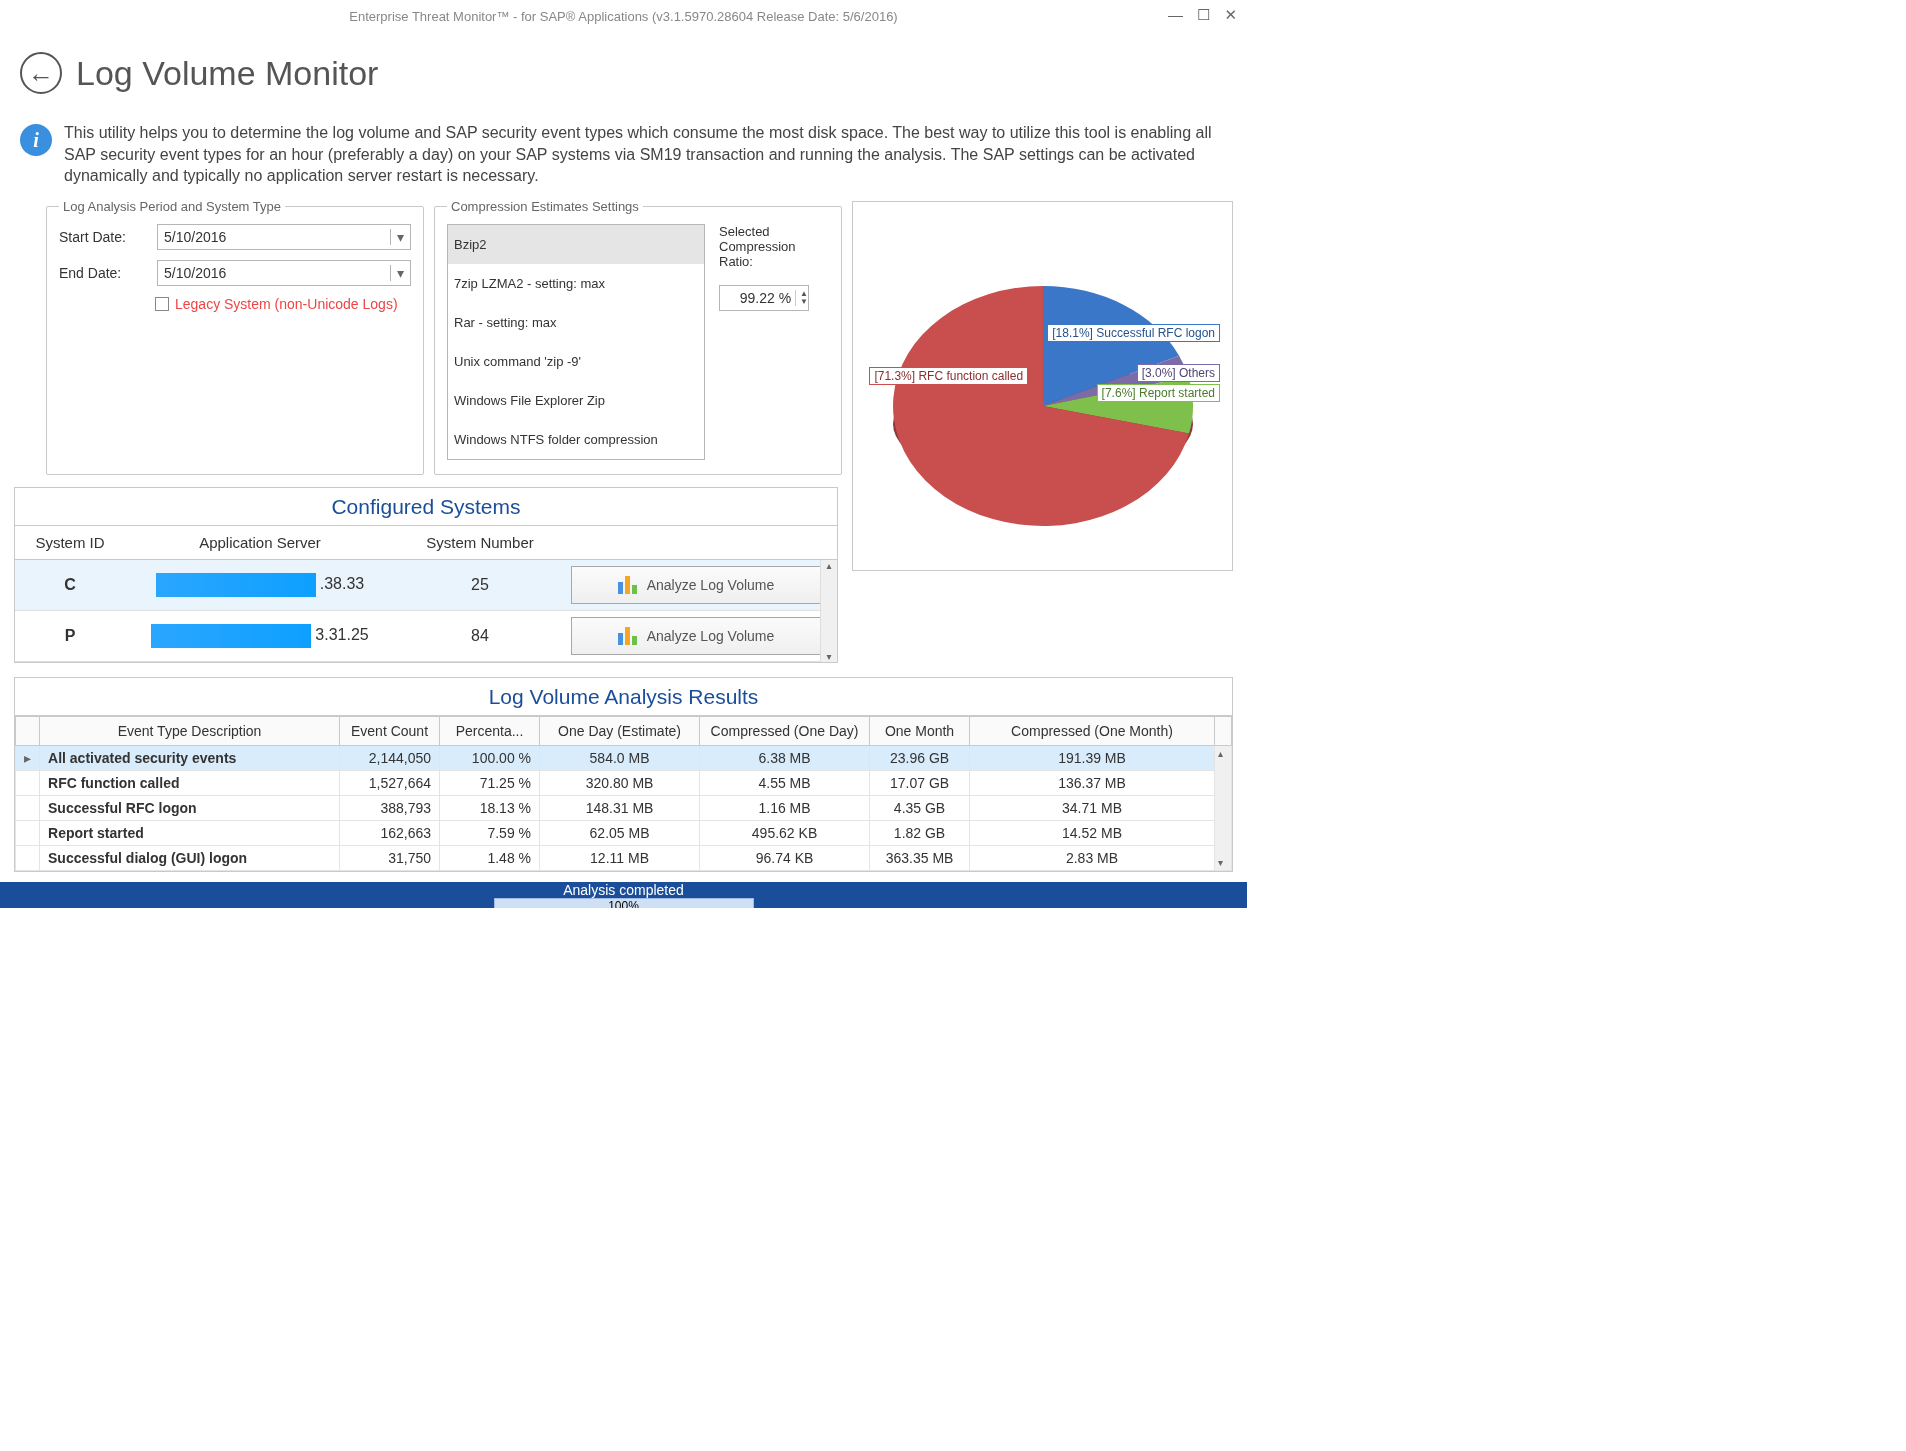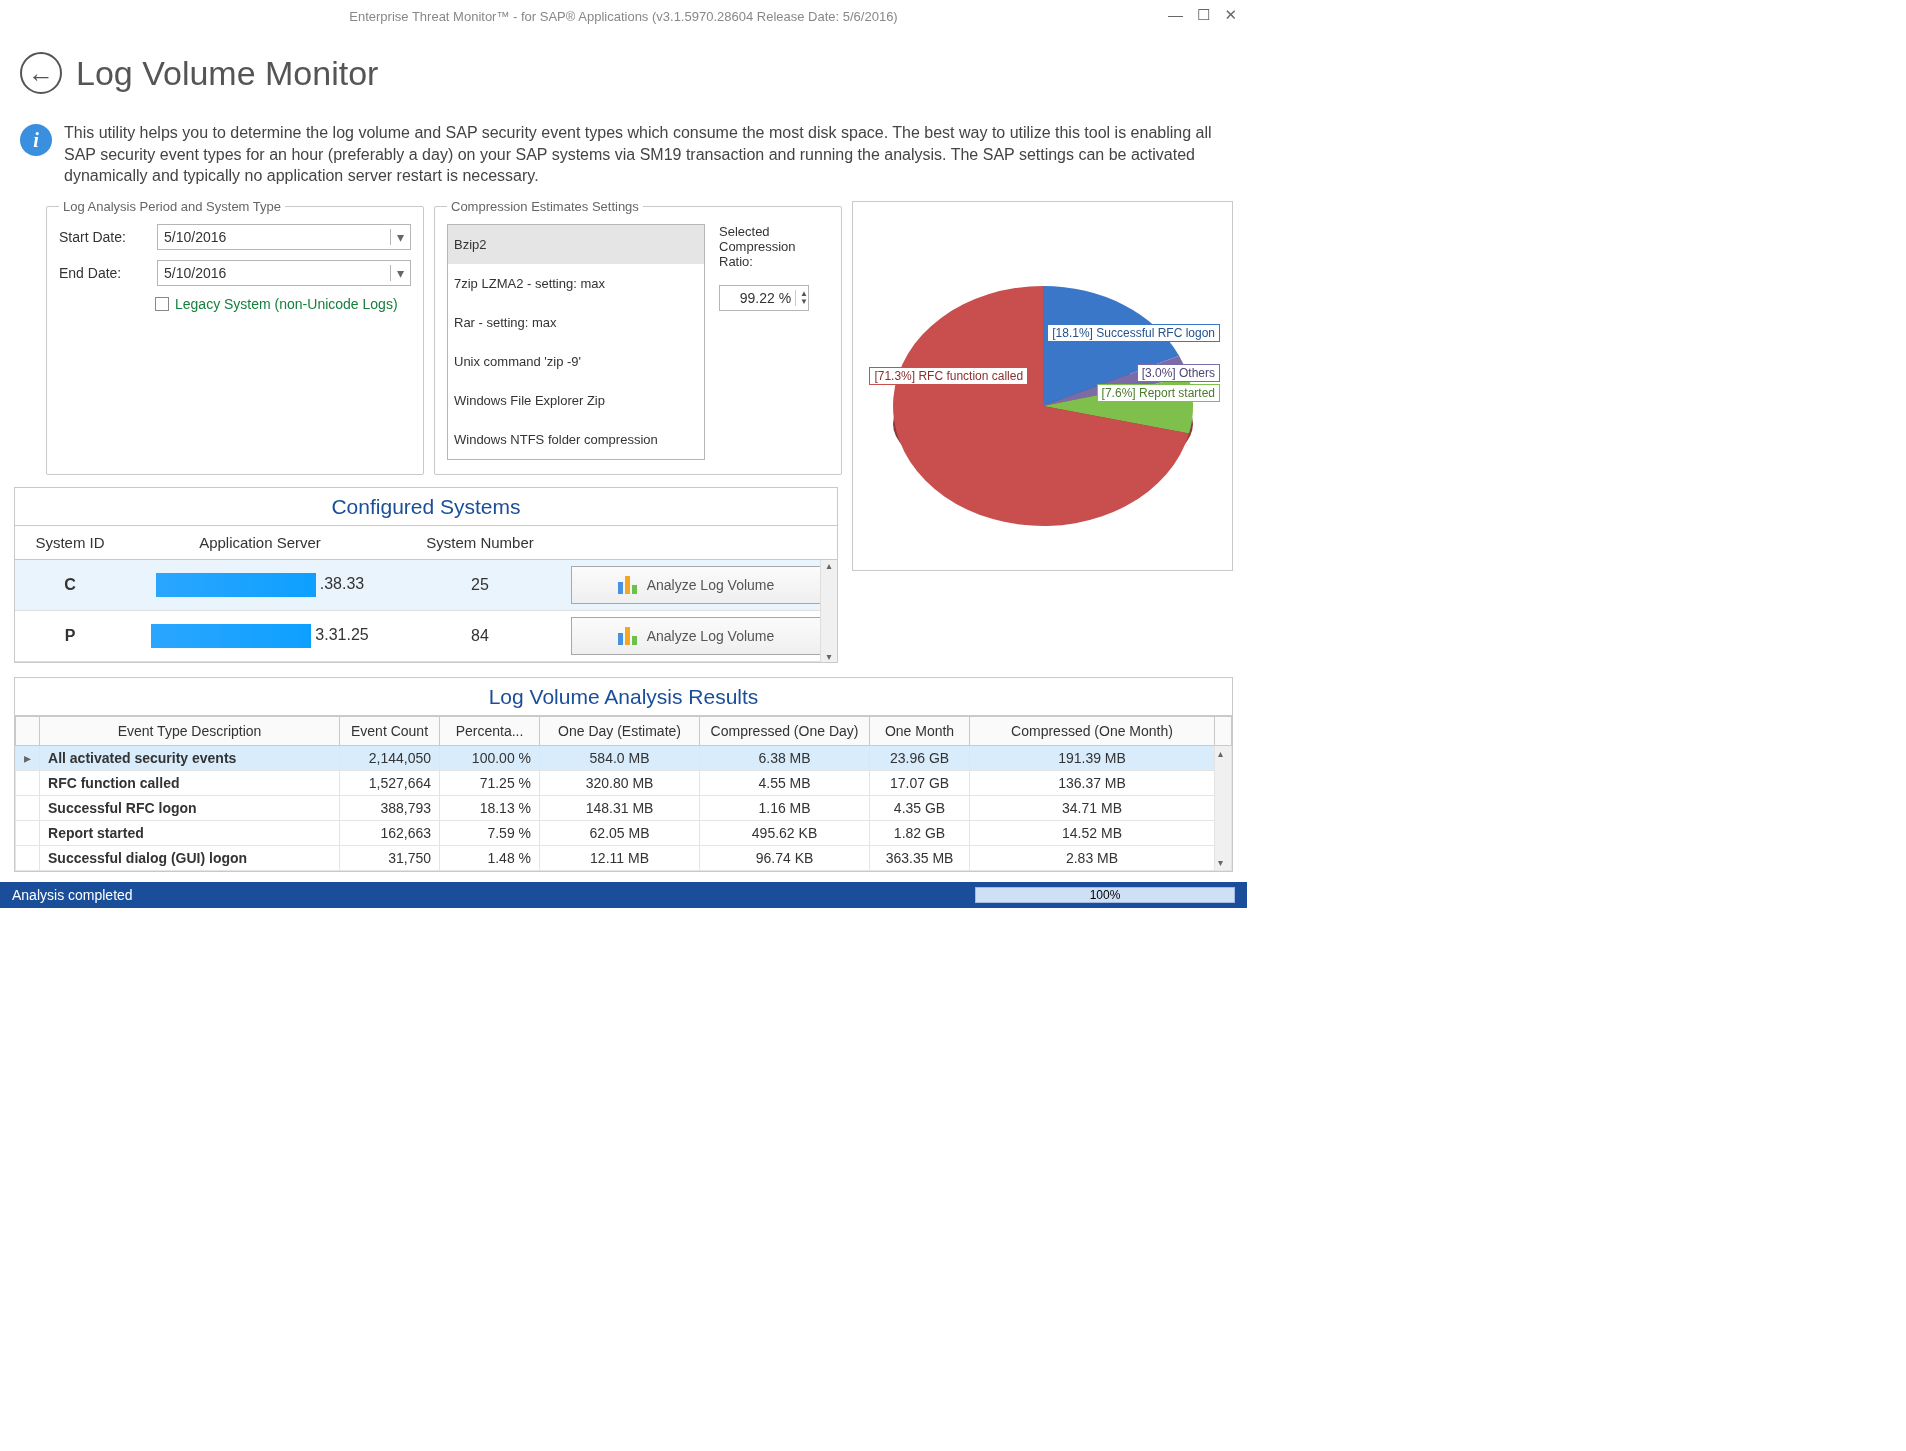--- a/index.html
+++ b/index.html
@@ -113,21 +113,21 @@
     flex:1;
     height:26px;
     border:1px solid #b5b5b5;
     display:flex;
     align-items:center;
     padding:0 6px;
     font-size:14px;
     justify-content:space-between;
   }
   .date-input .dd { border-left:1px solid #b5b5b5; padding-left:6px; color:#666; }
-  .checkbox-row { display:flex; align-items:center; gap:6px; margin-left:96px; margin-top:8px; font-size:14px; color:#15803d; }
+  .checkbox-row { display:flex; align-items:center; gap:6px; margin-left:96px; margin-top:8px; font-size:14px; color:#ef4444; }
   .checkbox { width:14px; height:14px; border:1px solid #888; }
   .comp-inner { display:flex; gap:14px; }
   .comp-list {
     border:1px solid #b5b5b5;
     width:258px;
     font-size:13px;
   }
   .comp-list .item { padding:12px 6px; }
   .comp-list .item.selected { background:#e5e5e5; }
   .comp-right { flex:1; }
@@ -227,20 +227,21 @@
   .statusbar {
     background:#1a4e9a;
     color:#fff;
     height:26px;
     display:flex;
     align-items:center;
     justify-content:space-between;
     padding:0 12px;
     margin-top:10px;
     font-size:14px;
+    flex-direction:column;
   }
   .progress {
     width:260px; height:16px;
     border:1px solid #9fbbe6;
     background:#cfe0f5;
     position:relative;
     text-align:center;
     color:#000;
     font-size:12px;
     line-height:14px;

